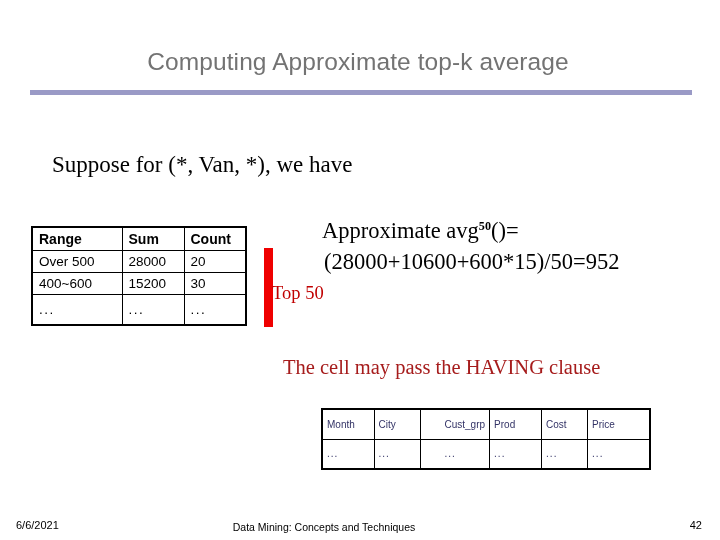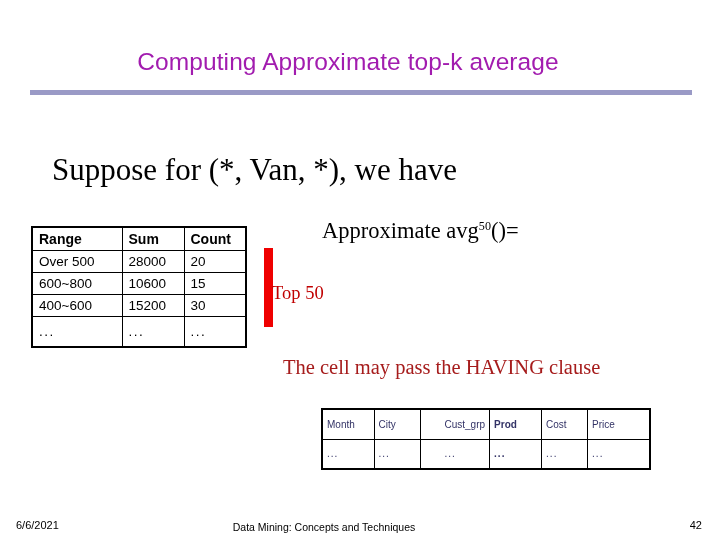--- a/index.html
+++ b/index.html
@@ -18,47 +18,47 @@
     position: absolute;
     left: 0; top: 0;
     width: 720px;
     height: 540px;
     background: #ffffff;
   }
 
   
   .slide-title {
     position: absolute;
-    left: 24px;
+    left: 34px;
     top: 48px;
     width: 648px;
     text-align: center;
     font-family: "Liberation Sans", sans-serif;
     font-size: 24.5px;
     font-weight: normal;
-    color: #a21caf;
+    color: #737373;
     letter-spacing: 0.1px;
     white-space: nowrap;
   }
   .title-rule {
     position: absolute;
     left: 30px;
     top: 90px;
     width: 662px;
     height: 5px;
     background: #9a9ac6;
   }
 
   
   .suppose-line {
     position: absolute;
     left: 52px;
     top: 152px;
     font-family: "Liberation Serif", serif;
-    font-size: 31px;
+    font-size: 23px;
     color: #000000;
     white-space: nowrap;
   }
 
   
   .range-table-wrap {
     position: absolute;
     left: 31px;
     top: 226px;
   }
@@ -115,21 +115,21 @@
     line-height: 31px;
     white-space: nowrap;
   }
   .formula .line2 {
     display: block;
     margin-left: 2px;
   }
   .formula sup {
     font-size: 0.54em;
     vertical-align: super;
-    font-weight: normal;
+    font-weight: bold;
     letter-spacing: 0px;
   }
 
   
   .top50 {
     position: absolute;
     left: 272px;
     top: 283px;
     font-family: "Liberation Serif", serif;
     font-size: 18.5px;
@@ -166,21 +166,21 @@
     color: #333366;
     text-align: left;
     padding: 0 4px;
     height: 30px;
     box-sizing: border-box;
     white-space: nowrap;
   }
   table.schema-table td.c-month    { width: 52px; }
   table.schema-table td.c-city     { width: 46px; }
   table.schema-table td.c-custgrp  { width: 64px; padding-left: 24px; }
-  table.schema-table td.c-prod     { width: 52px; font-weight: bold; }
+  table.schema-table td.c-prod     { width: 52px; }
   table.schema-table td.c-cost     { width: 46px; }
   table.schema-table td.c-price    { width: 62px; }
   table.schema-table tr.data-row td {
     letter-spacing: 1px;
   }
 
   
   .footer-date {
     position: absolute;
     left: 16px;
@@ -228,42 +228,38 @@
         <th class="col-range">Range</th>
         <th class="col-sum">Sum</th>
         <th class="col-count">Count</th>
       </tr>
       <tr>
         <td class="col-range">Over 500</td>
         <td class="col-sum">28000</td>
         <td class="col-count">20</td>
       </tr>
       <tr>
-        <td class="col-range">600~800</td>
-        <td class="col-sum">10600</td>
-        <td class="col-count">15</td>
-      </tr>
-      <tr>
         <td class="col-range">400~600</td>
         <td class="col-sum">15200</td>
         <td class="col-count">30</td>
       </tr>
       <tr class="ellipsis-row">
         <td class="col-range">...</td>
         <td class="col-sum">...</td>
         <td class="col-count">...</td>
       </tr>
     </tbody>
       </table>
   </div>
 
   <div class="red-bar"></div>
 
   <div class="formula">
     <span><span>Approximate avg</span><sup>50</sup><span>()=</span></span>
+    <span class="line2">(28000+10600+600*15)/50=952</span>
   </div>
 
   <div class="top50">Top 50</div>
 
   <div class="having-text">The cell may pass the HAVING clause</div>
 
   <div class="schema-table-wrap">
     <table class="schema-table">
       <tbody>
           <tr>

